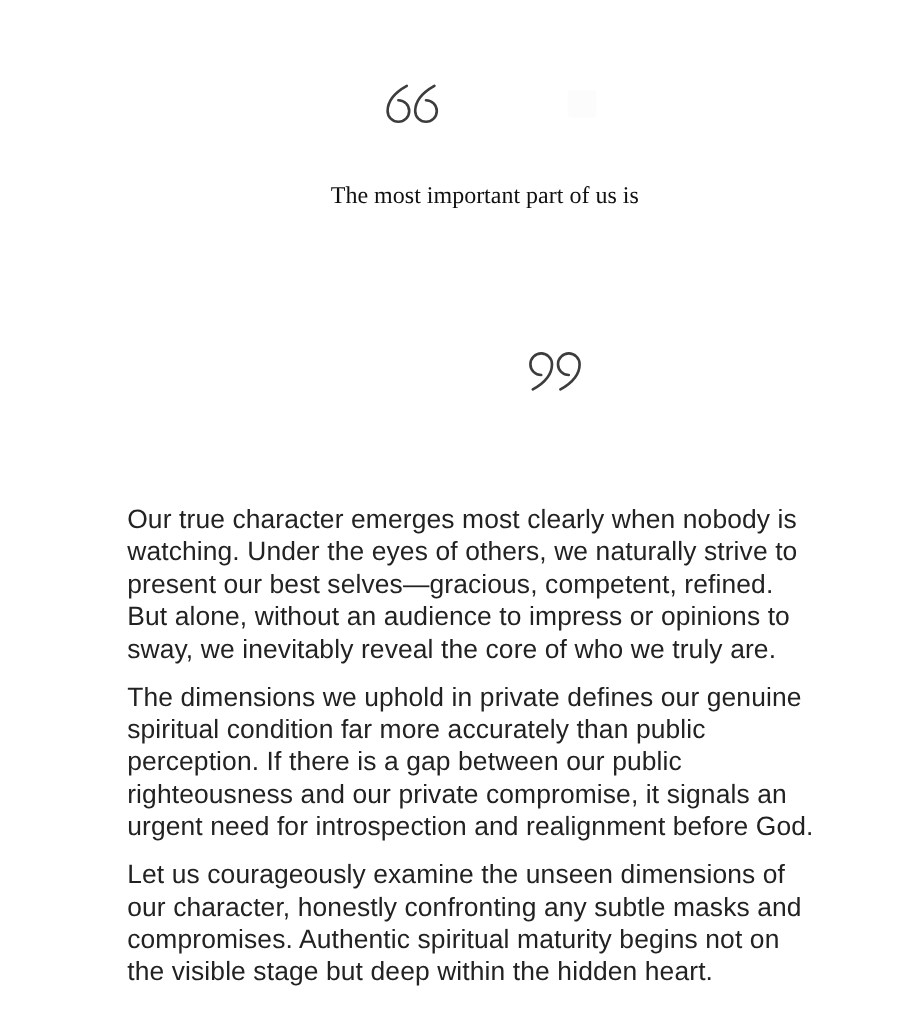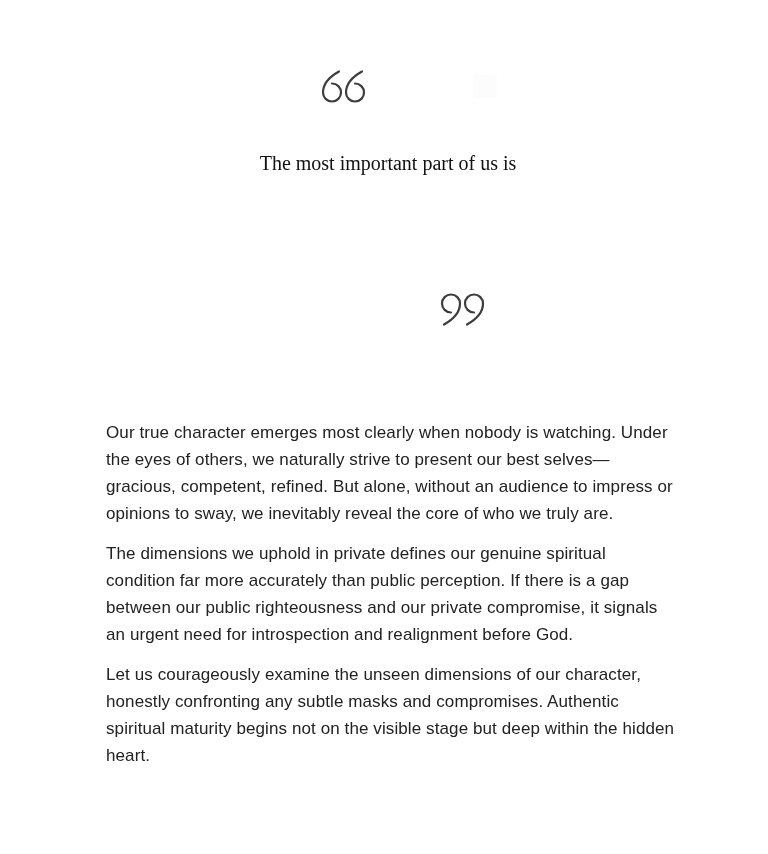--- a/index.html
+++ b/index.html
@@ -43,21 +43,21 @@
     top: 293px;
     width: 48px;
     height: 34px;
     transform: rotate(180deg);
   }
   .quote-text {
     position: absolute;
     top: 148px;
     left: 0;
     width: 726px;
-    padding-left: 25px;   
+    padding-left: 41px;   
     text-align: center;
     font-family: "Liberation Serif", serif;
     color: #111111;
   }
   .quote-line {
     font-size: 20px;
     line-height: 31px;
   }
   .quote-attribution {
     margin-top: 12px;
@@ -68,21 +68,21 @@
   
   .article {
     position: absolute;
     top: 419px;
     left: 106px;
     width: 572px;
     color: #222222;
   }
   .article p {
     margin: 0 0 13px 0;
-    font-size: 17px;
+    font-size: 22px;
     line-height: 27px;
     letter-spacing: 0.1px;
   }
 </style>
 </head>
 <body>
 
 <div class="page">
 
   <section>

